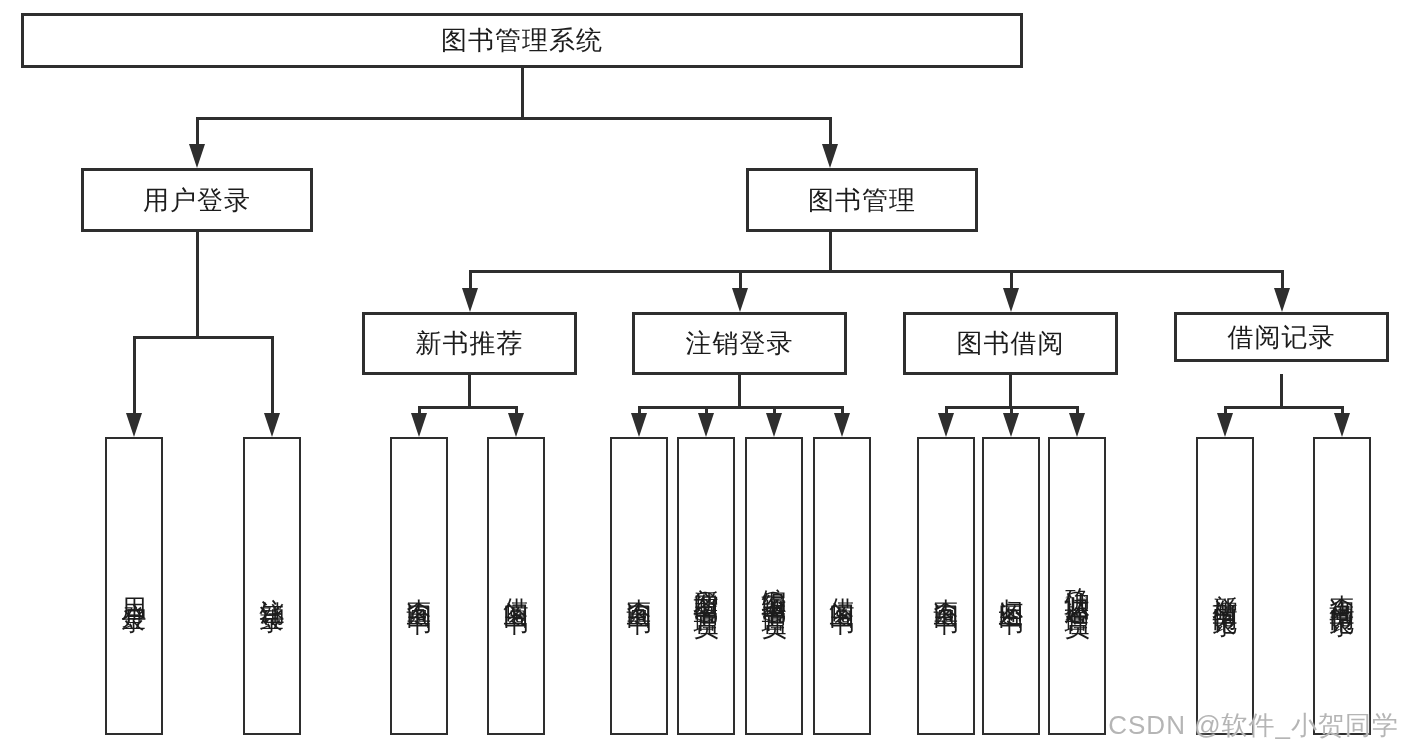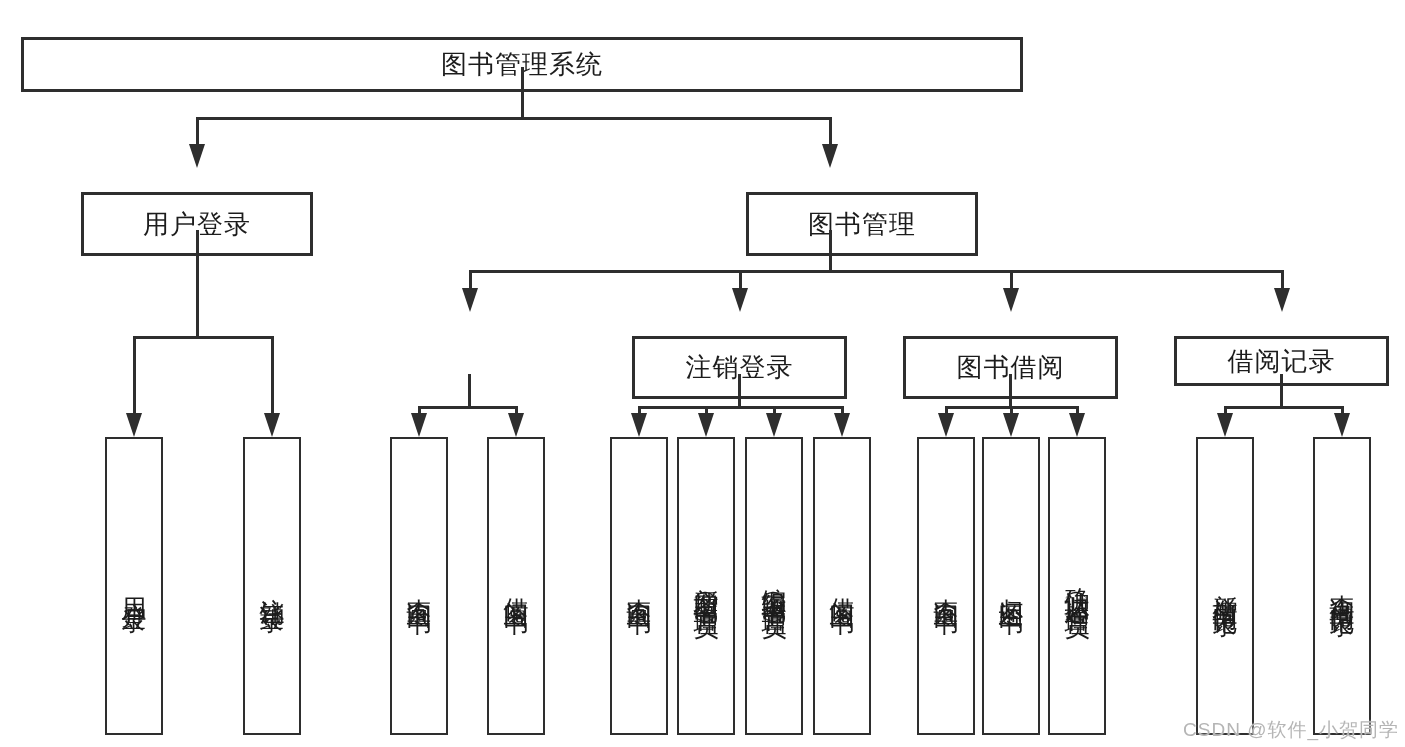--- a/index.html
+++ b/index.html
@@ -18,21 +18,20 @@
   }
   .box{
     position:absolute;
     box-sizing:border-box;
     border:3px solid var(--line);
     background:#ffffff;
     display:flex;align-items:center;justify-content:center;
     font-size:26px;
     letter-spacing:1px;
     white-space:nowrap;
-    margin-top:24px;
   }
   .leaf{
     position:absolute;
     box-sizing:border-box;
     border:2.5px solid var(--line);
     background:#ffffff;
     top:437px;height:298px;width:58px;
     display:flex;align-items:center;justify-content:center;
   }
   .leaf .vtext{
@@ -45,21 +44,21 @@
   .ln{position:absolute;background:var(--line);}
   .ah{
     position:absolute;width:0;height:0;
     border-left:8px solid transparent;
     border-right:8px solid transparent;
     border-top:24px solid var(--line);
   }
   .wm{
     position:absolute;
     right:6px;bottom:4px;
-    font-size:19px;
+    font-size:26px;
     color:var(--wm);
     text-shadow:0 0 2px #ffffff;
     z-index:10;
     letter-spacing:1px;
   }
 </style>
 </head>
 <body>
 
 <div class="canvas">
@@ -69,20 +68,23 @@
   </div>
 
   <div class="box" style="left:81px;top:168px;width:232px;height:64px">
     <span>用户登录</span>
   </div>
 
   <div class="box" style="left:746px;top:168px;width:232px;height:64px">
     <span>图书管理</span>
   </div>
 
+  <div class="box" style="left:362px;top:312px;width:215px;height:63px">
+    <span>新书推荐</span>
+  </div>
 
   <div class="box" style="left:632px;top:312px;width:215px;height:63px">
     <span>注销登录</span>
   </div>
 
   <div class="box" style="left:903px;top:312px;width:215px;height:63px">
     <span>图书借阅</span>
   </div>
 
   <div class="box" style="left:1174px;top:312px;width:215px;height:50px">

